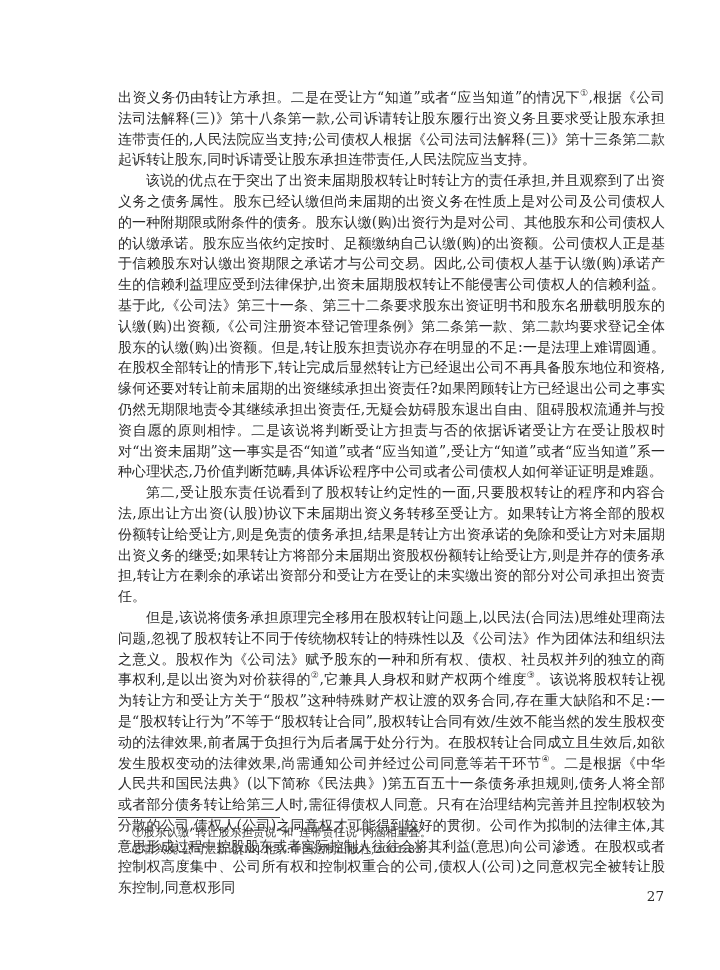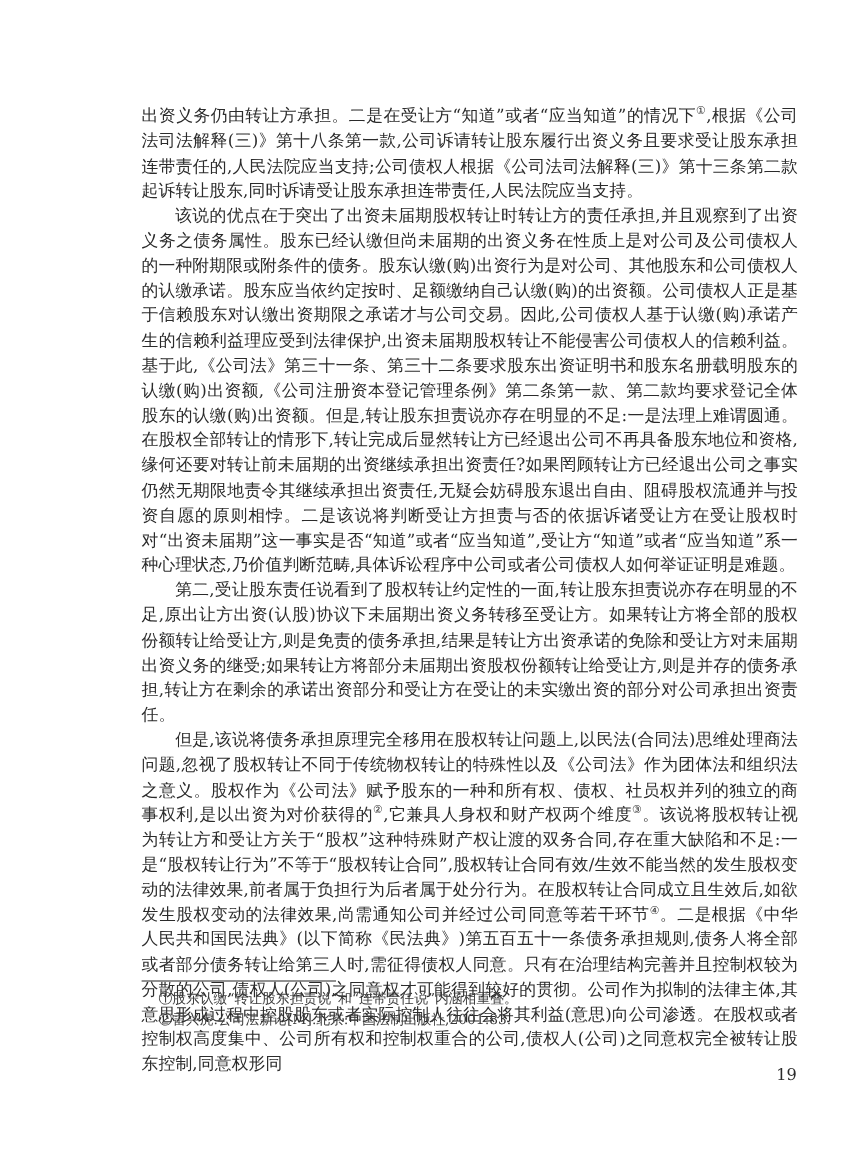--- a/index.html
+++ b/index.html
@@ -64,27 +64,27 @@
   }
 </style>
 </head>
 <body>
 
 <div class="page">
 
   <div class="content" id="body-container">
       <p>出资义务仍由转让方承担。二是在受让方“知道”或者“应当知道”的情况下<sup>①</sup>,根据《公司法司法解释(三)》第十八条第一款,公司诉请转让股东履行出资义务且要求受让股东承担连带责任的,人民法院应当支持;公司债权人根据《公司法司法解释(三)》第十三条第二款起诉转让股东,同时诉请受让股东承担连带责任,人民法院应当支持。</p>
       <p class="indent">该说的优点在于突出了出资未届期股权转让时转让方的责任承担,并且观察到了出资义务之债务属性。股东已经认缴但尚未届期的出资义务在性质上是对公司及公司债权人的一种附期限或附条件的债务。股东认缴(购)出资行为是对公司、其他股东和公司债权人的认缴承诺。股东应当依约定按时、足额缴纳自己认缴(购)的出资额。公司债权人正是基于信赖股东对认缴出资期限之承诺才与公司交易。因此,公司债权人基于认缴(购)承诺产生的信赖利益理应受到法律保护,出资未届期股权转让不能侵害公司债权人的信赖利益。基于此,《公司法》第三十一条、第三十二条要求股东出资证明书和股东名册载明股东的认缴(购)出资额,《公司注册资本登记管理条例》第二条第一款、第二款均要求登记全体股东的认缴(购)出资额。但是,转让股东担责说亦存在明显的不足:一是法理上难谓圆通。在股权全部转让的情形下,转让完成后显然转让方已经退出公司不再具备股东地位和资格,缘何还要对转让前未届期的出资继续承担出资责任?如果罔顾转让方已经退出公司之事实仍然无期限地责令其继续承担出资责任,无疑会妨碍股东退出自由、阻碍股权流通并与投资自愿的原则相悖。二是该说将判断受让方担责与否的依据诉诸受让方在受让股权时对“出资未届期”这一事实是否“知道”或者“应当知道”,受让方“知道”或者“应当知道”系一种心理状态,乃价值判断范畴,具体诉讼程序中公司或者公司债权人如何举证证明是难题。</p>
-      <p class="indent">第二,受让股东责任说看到了股权转让约定性的一面,转让股东担责说亦存在明显的不足,原出让方出资(认股)协议下未届期出资义务转移至受让方。如果转让方将全部的股权份额转让给受让方,则是免责的债务承担,结果是转让方出资承诺的免除和受让方对未届期出资义务的继受;如果转让方将部分未届期出资股权份额转让给受让方,则是并存的债务承担,转让方在剩余的承诺出资部分和受让方在受让的未实缴出资的部分对公司承担出资责任。</p>
+      <p class="indent">第二,受让股东责任说看到了股权转让约定性的一面,只要股权转让的程序和内容合法,原出让方出资(认股)协议下未届期出资义务转移至受让方。如果转让方将全部的股权份额转让给受让方,则是免责的债务承担,结果是转让方出资承诺的免除和受让方对未届期出资义务的继受;如果转让方将部分未届期出资股权份额转让给受让方,则是并存的债务承担,转让方在剩余的承诺出资部分和受让方在受让的未实缴出资的部分对公司承担出资责任。</p>
       <p class="indent">但是,该说将债务承担原理完全移用在股权转让问题上,以民法(合同法)思维处理商法问题,忽视了股权转让不同于传统物权转让的特殊性以及《公司法》作为团体法和组织法之意义。股权作为《公司法》赋予股东的一种和所有权、债权、社员权并列的独立的商事权利,是以出资为对价获得的<sup>②</sup>,它兼具人身权和财产权两个维度<sup>③</sup>。该说将股权转让视为转让方和受让方关于“股权”这种特殊财产权让渡的双务合同,存在重大缺陷和不足:一是“股权转让行为”不等于“股权转让合同”,股权转让合同有效/生效不能当然的发生股权变动的法律效果,前者属于负担行为后者属于处分行为。在股权转让合同成立且生效后,如欲发生股权变动的法律效果,尚需通知公司并经过公司同意等若干环节<sup>④</sup>。二是根据《中华人民共和国民法典》(以下简称《民法典》)第五百五十一条债务承担规则,债务人将全部或者部分债务转让给第三人时,需征得债权人同意。只有在治理结构完善并且控制权较为分散的公司,债权人(公司)之同意权才可能得到较好的贯彻。公司作为拟制的法律主体,其意思形成过程中控股股东或者实际控制人往往会将其利益(意思)向公司渗透。在股权或者控制权高度集中、公司所有权和控制权重合的公司,债权人(公司)之同意权完全被转让股东控制,同意权形同</p>
     </div>
 
   <div class="footnote-area">
     <div class="footnote-divider"></div>
     <div id="footnote-container">
         <div class="footnote-item"><span>①</span><span>股东认缴“转让股东担责说”和“连带责任说”内涵相重叠。</span></div>
         <div class="footnote-item"><span>②</span><span>雷兴虎.公司法新论[M].北京:中国法制出版社,2001:83.</span></div>
       </div>
   </div>
 
-  <div class="page-number">19</div>
+  <div class="page-number">27</div>
 
 </div>
 
 </body></html>

